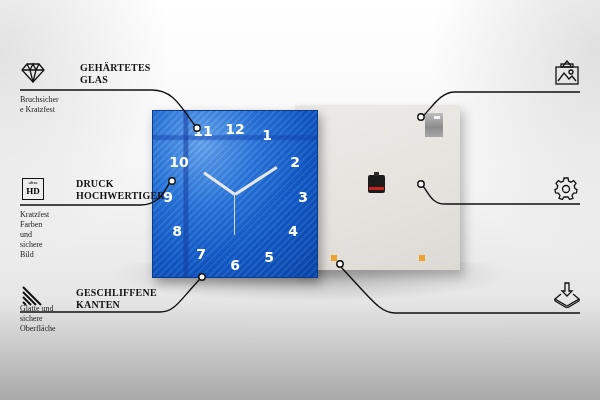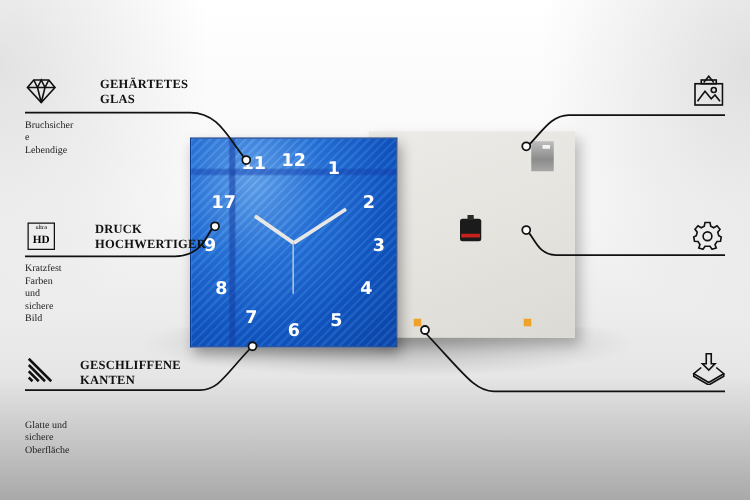--- a/index.html
+++ b/index.html
@@ -72,21 +72,21 @@
   <span class="clock-num" style="left:82px;top:18px">12</span>
   <span class="clock-num" style="left:114px;top:24px">1</span>
   <span class="clock-num" style="left:142px;top:51px">2</span>
   <span class="clock-num" style="left:150px;top:86px">3</span>
   <span class="clock-num" style="left:140px;top:120px">4</span>
   <span class="clock-num" style="left:116px;top:146px">5</span>
   <span class="clock-num" style="left:82px;top:154px">6</span>
   <span class="clock-num" style="left:48px;top:143px">7</span>
   <span class="clock-num" style="left:24px;top:120px">8</span>
   <span class="clock-num" style="left:15px;top:86px">9</span>
-  <span class="clock-num" style="left:26px;top:51px">17</span>
+  <span class="clock-num" style="left:26px;top:51px">10</span>
   <span class="clock-num" style="left:50px;top:20px">11</span>
   <div class="hand hand-hour"></div>
   <div class="hand hand-min"></div>
   <div class="hand hand-sec"></div>
 </div>
 
 <svg class="connectors" width="600" height="400">
   <g fill="none" stroke="#111" stroke-width="1.4">
 
     <path d="M20 90 L152 90 C175 90 182 110 197 128"></path>
@@ -115,21 +115,21 @@
   <svg class="icon" style="left:20px;top:62px" width="26" height="22" viewBox="0 0 26 22">
     <g fill="none" stroke="#111" stroke-width="1.3">
       <path d="M7 2 L19 2 L24 8 L13 20 L2 8 Z"></path>
       <path d="M2 8 L24 8 M7 2 L10 8 L13 20 L16 8 L19 2 M10 8 L13 2 L16 8"></path>
     </g>
   </svg>
   <div style="position:absolute;left:56px;top:62px">
     <div class="f-title">GEHÄRTETES</div>
     <div class="f-title">GLAS</div>
   </div>
-  <div class="f-desc" style="position:absolute;left:20px;top:95px">Bruchsicher e Lebendige</div>
+  <div class="f-desc" style="position:absolute;left:20px;top:95px">Bruchsicher e Kratzfest</div>
 </div>
 
 <div class="feature">
   <div class="icon" style="left:22px;top:178px;width:20px;height:20px;border:1.3px solid #111;text-align:center;font-family:Liberation Serif, serif;">
     <div style="font-size:5px;line-height:6px;margin-top:1px">ultra</div>
     <div style="font-size:9px;line-height:10px;font-weight:bold">HD</div>
   </div>
   <div style="position:absolute;left:52px;top:178px">
     <div class="f-title">DRUCK</div>
     <div class="f-title">HOCHWERTIGER</div>
@@ -142,25 +142,25 @@
 
 <div class="feature">
   <svg class="icon" style="left:22px;top:286px" width="24" height="20" viewBox="0 0 24 20">
     <g stroke="#111" stroke-width="2">
       <line x1="1" y1="1" x2="19" y2="19"></line>
       <line x1="1" y1="6" x2="14" y2="19"></line>
       <line x1="1" y1="11" x2="9" y2="19"></line>
       <line x1="1" y1="16" x2="4" y2="19"></line>
     </g>
   </svg>
-  <div style="position:absolute;left:40px;top:287px">
+  <div style="position:absolute;left:52px;top:287px">
     <div class="f-title">GESCHLIFFENE</div>
     <div class="f-title">KANTEN</div>
   </div>
-  <div class="f-desc" style="position:absolute;left:20px;top:335px">Glatte und sichere Oberfläche</div>
+  <div class="f-desc" style="position:absolute;left:20px;top:304px">Glatte und sichere Oberfläche</div>
 </div>
 
 <div class="feature">
   <svg class="icon" style="left:555px;top:60px" width="24" height="26" viewBox="0 0 24 26">
     <g fill="none" stroke="#111" stroke-width="1.3">
       <path d="M8 6 L12 1 L16 6"></path>
       <rect x="6" y="4" width="12" height="3"></rect>
       <rect x="1" y="7" width="22" height="17"></rect>
       <path d="M3 21 L9 13 L14 19 L17 16 L21 21"></path>
       <circle cx="16" cy="12" r="2"></circle>

